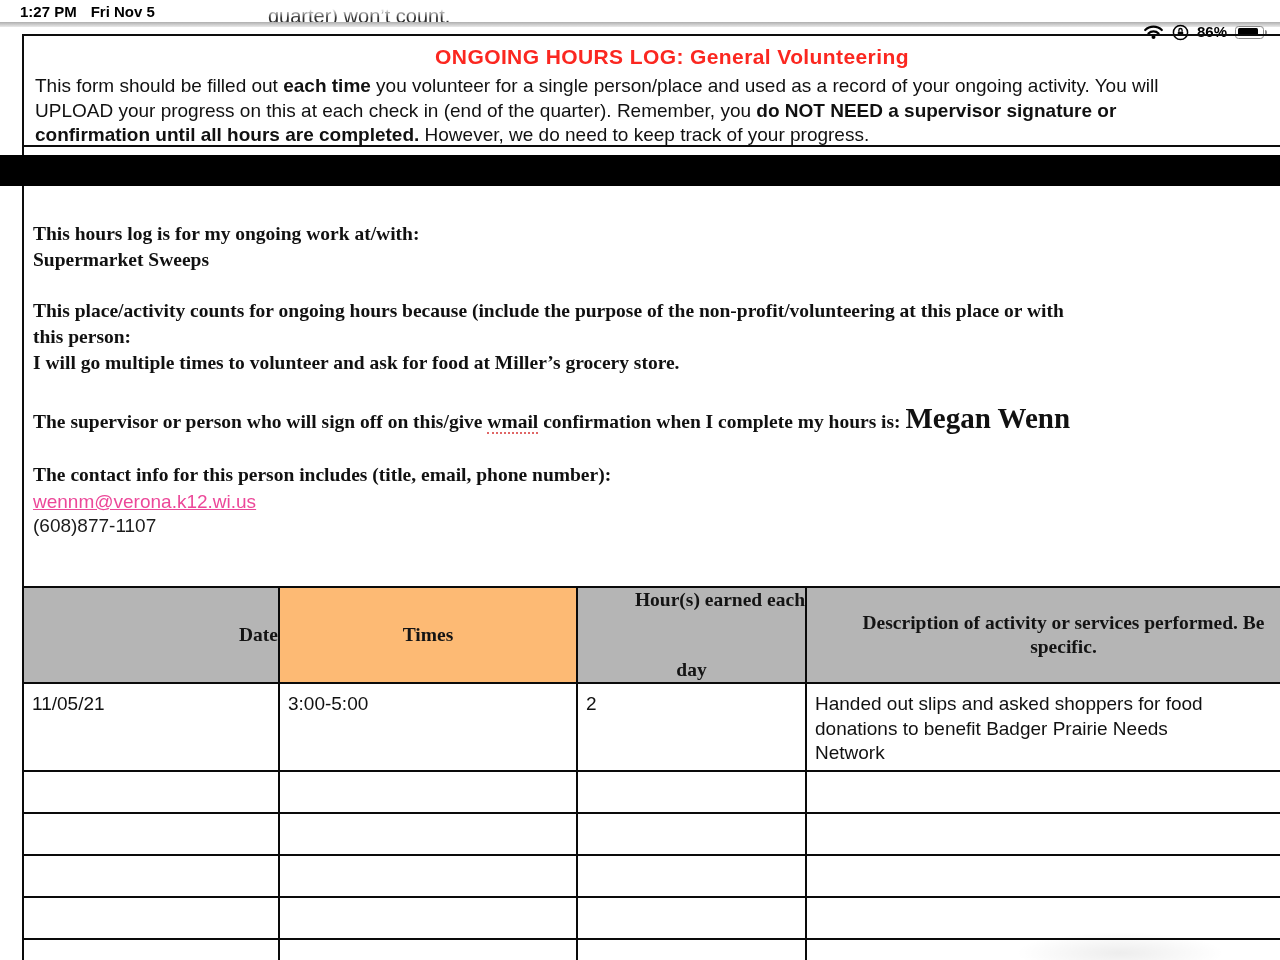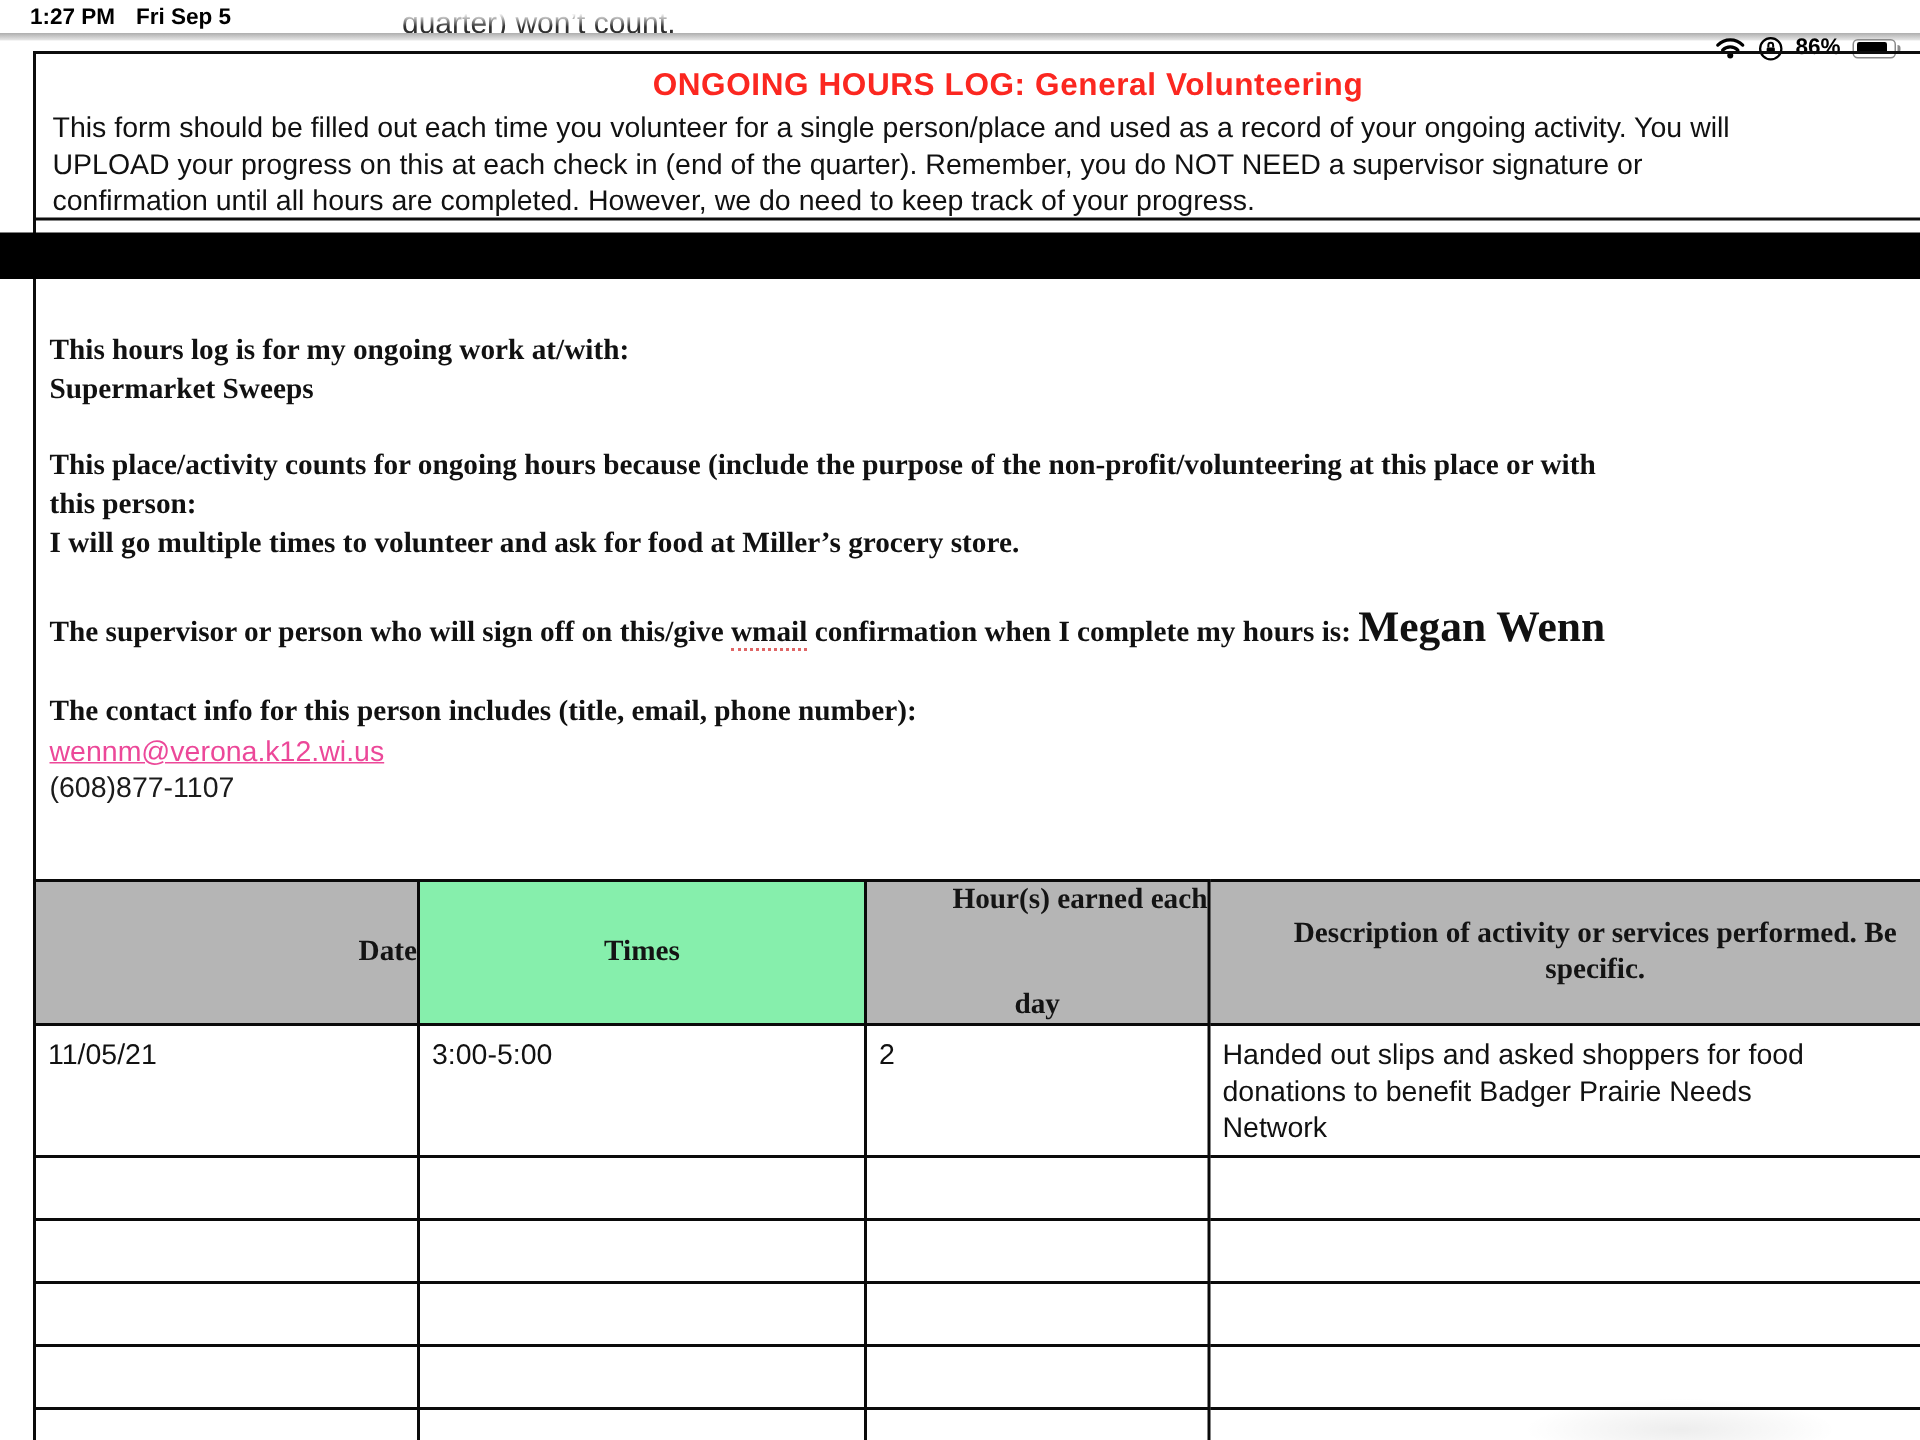--- a/index.html
+++ b/index.html
@@ -18,21 +18,21 @@
   .battery { position:relative; width:29px; height:13px; border:1px solid #8a8a8a; border-radius:3.5px; padding:1.5px; }
   .battery-fill { height:100%; background:#000; border-radius:1.5px; }
   .battery-tip { position:absolute; right:-4px; top:3.5px; width:2.5px; height:5px; background:#8a8a8a; border-radius:0 2px 2px 0; }
 
   
   .doc { position:absolute; left:22px; top:34px; width:1298px; height:926px; border-left:2px solid #0d0d0d; border-top:2px solid #0d0d0d; }
   .intro-box { height:111px; border-bottom:2px solid #0d0d0d; padding-top:6px; overflow:visible; }
   .doc-title { text-align:center; font:bold 21px/30px "Liberation Sans", sans-serif; letter-spacing:0.4px; color:#fb2720; white-space:nowrap; }
   .intro-lines { padding-left:11px; margin-top:2px; }
   .intro-lines .tline { font:19px/24.5px "Liberation Sans", sans-serif; color:#111; white-space:nowrap; }
-  .intro-lines .b { font-weight:normal; }
+  .intro-lines .b { font-weight:bold; }
 
   .black-bar { position:absolute; left:0; top:155px; width:1340px; height:31px; background:#000; }
 
   
   .doc-body { position:absolute; left:33px; top:221px; width:1400px; color:#111; }
   .l { font:bold 19.5px/26px "Liberation Serif", serif; white-space:nowrap; }
   .gap-top { margin-top:25px; }
   .gap-top2 { margin-top:23px; }
   .sup { line-height:34px; }
   .misspelled { border-bottom:2px dotted #e06666; }
@@ -54,21 +54,21 @@
 <body>
 
 <div class="screen">
 
   <div class="scroll-remnant">quarter) won’t count.</div>
   <div class="white-cover"></div>
   <div class="divider"></div>
 
   <div class="statusbar">
     <div class="sb-left">
-      <span>1:27 PM</span><span>Fri Sep 5</span>
+      <span>1:27 PM</span><span>Fri Nov 5</span>
     </div>
     <div class="sb-right">
       <svg width="21" height="16" viewBox="0 0 24 18">
         <path d="M2.5 6.8 a 13.4 13.4 0 0 1 19 0" stroke="#000" stroke-width="2.5" fill="none" stroke-linecap="round"></path>
         <path d="M6.2 10.6 a 8.2 8.2 0 0 1 11.6 0" stroke="#000" stroke-width="2.5" fill="none" stroke-linecap="round"></path>
         <circle cx="12" cy="14.7" r="2.3" fill="#000"></circle>
       </svg>
       <svg width="17" height="17" viewBox="0 0 18 18">
         <circle cx="9" cy="9" r="7.5" stroke="#000" stroke-width="1.6" fill="none"></circle>
         <rect x="6.1" y="8.2" width="5.8" height="4.4" rx="0.9" fill="#000"></rect>
@@ -115,21 +115,21 @@
         <col style="width: 256px;">
         <col style="width: 298px;">
         <col style="width: 229px;">
         <col style="width: 515px;">
       </colgroup>
     <thead id="table-head">
         <tr>
           <th style="background: rgb(181, 181, 181); text-align: right;">
             <div style="white-space: nowrap;">Date</div>
           </th>
-          <th style="background: #86efac;">
+          <th style="background: #fdba74;">
             <div style="white-space: nowrap;">Times</div>
           </th>
           <th style="background: rgb(181, 181, 181);">
             <div style="white-space: nowrap; text-align: right;">Hour(s) earned each</div>
             <div style="white-space: nowrap; margin-top: 46px;">day</div>
           </th>
           <th style="background: rgb(181, 181, 181);">
             <div style="white-space: nowrap;">Description of activity or services performed. Be</div>
             <div style="white-space: nowrap;">specific.</div>
           </th>

